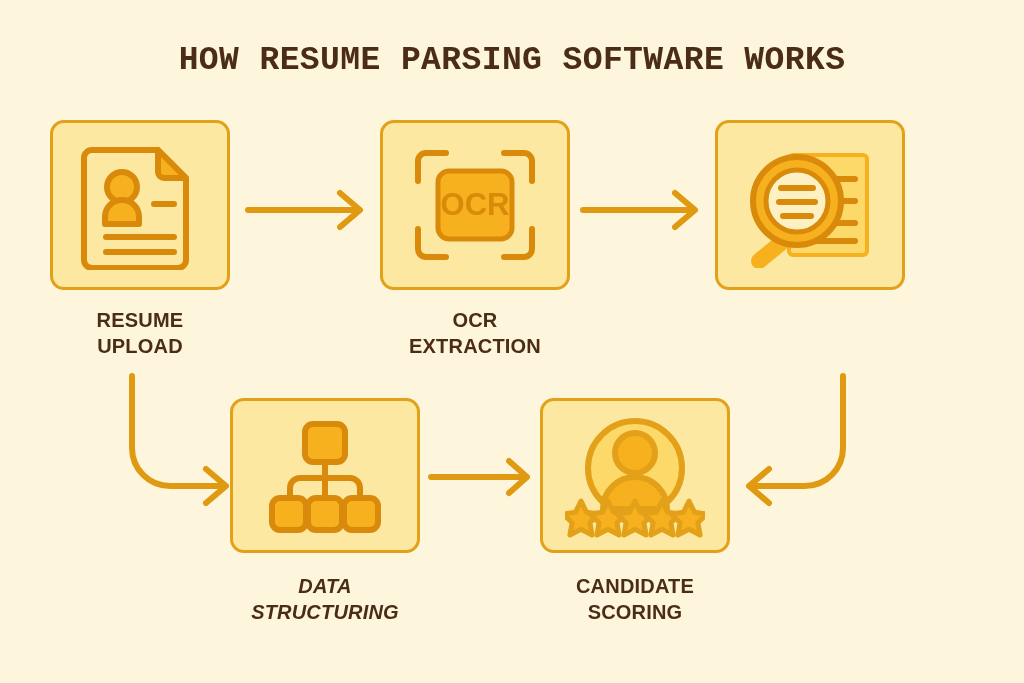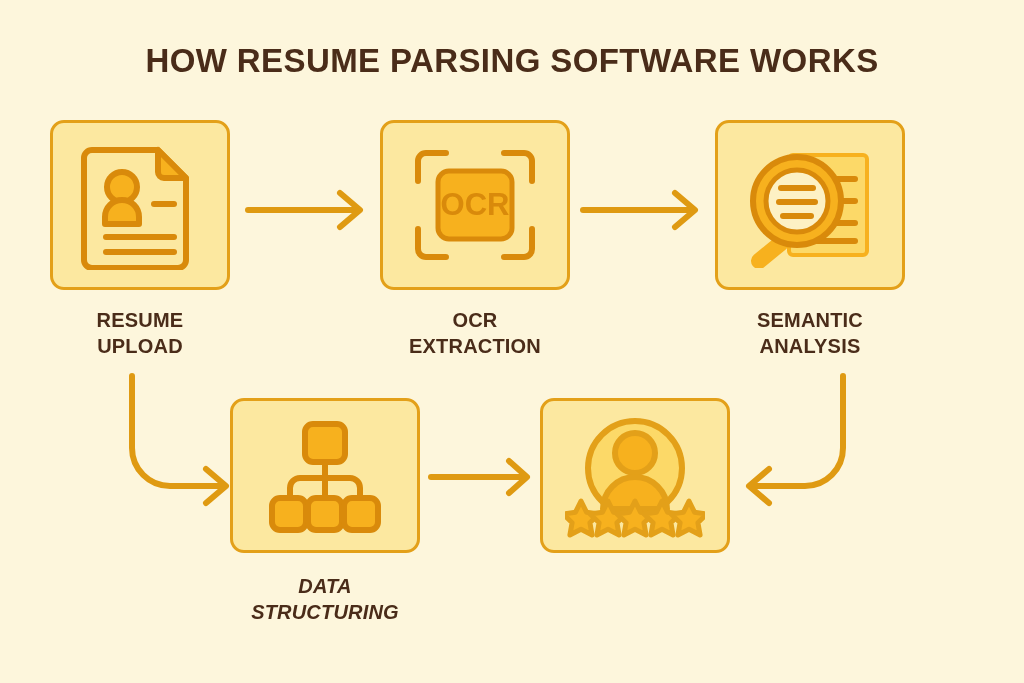--- a/index.html
+++ b/index.html
@@ -23,21 +23,21 @@
   #page-title {
     position: absolute;
     top: 42px;
     left: 0;
     width: 1024px;
     text-align: center;
     font-size: 33px;
     font-weight: bold;
     letter-spacing: 0.4px;
     color: #4a2c19;
-    font-family: Liberation Sans, sans-serif;
+    font-family: Liberation Mono, monospace;
     text-transform: uppercase;
   }
   .step-box {
     position: absolute;
     box-sizing: border-box;
     background: #fce8a0;
     border: 3px solid #e3a019;
     border-radius: 14px;
     display: flex;
     align-items: center;
@@ -127,22 +127,20 @@
       <line x1="38" y1="100" x2="16" y2="118" stroke="#d98a0b" stroke-width="6" stroke-linecap="round" opacity="0.0"></line>
       <circle cx="54" cy="58" r="44" fill="#f7b11e" stroke="#d98a0b" stroke-width="6"></circle>
       <circle cx="54" cy="58" r="31" fill="#fdf1c4" stroke="#d98a0b" stroke-width="5"></circle>
       <g stroke="#d98a0b" stroke-width="6" stroke-linecap="round">
         <line x1="38" y1="45" x2="70" y2="45"></line>
         <line x1="36" y1="59" x2="72" y2="59"></line>
         <line x1="40" y1="73" x2="68" y2="73"></line>
       </g>
     </svg>
   </div>
-  <div class="step-label" id="label-semantic">SEMANTIC
-ANALYSIS</div>
 
   <div class="step-box" id="box-data-structuring">
     <svg width="130" height="120" viewBox="0 0 130 120">
       <g stroke="#d98a0b" stroke-width="6" fill="none" stroke-linecap="round" stroke-linejoin="round">
         <path d="M65 44 v18"></path>
         <path d="M30 86 v-14 a10 10 0 0 1 10 -10 h50 a10 10 0 0 1 10 10 v14"></path>
         <path d="M65 62 v24"></path>
       </g>
       <rect x="45" y="8" width="40" height="38" rx="8" fill="#f7b11e" stroke="#d98a0b" stroke-width="6"></rect>
       <rect x="12" y="82" width="34" height="32" rx="8" fill="#f7b11e" stroke="#d98a0b" stroke-width="6"></rect>
@@ -160,20 +158,22 @@
       <path d="M38 96 a32 32 0 0 1 64 0 z" fill="#f7b11e" stroke="#e3a019" stroke-width="6" stroke-linejoin="round"></path>
       <g fill="#f7b11e" stroke="#e3a019" stroke-width="5" stroke-linejoin="round">
         <path d="M16 88 l5.5 11.2 12.4 1.8 -9 8.7 2.2 12.3 -11.1 -5.8 -11.1 5.8 2.2 -12.3 -9 -8.7 12.4 -1.8 z"></path>
         <path d="M43 88 l5.5 11.2 12.4 1.8 -9 8.7 2.2 12.3 -11.1 -5.8 -11.1 5.8 2.2 -12.3 -9 -8.7 12.4 -1.8 z"></path>
         <path d="M70 88 l5.5 11.2 12.4 1.8 -9 8.7 2.2 12.3 -11.1 -5.8 -11.1 5.8 2.2 -12.3 -9 -8.7 12.4 -1.8 z"></path>
         <path d="M97 88 l5.5 11.2 12.4 1.8 -9 8.7 2.2 12.3 -11.1 -5.8 -11.1 5.8 2.2 -12.3 -9 -8.7 12.4 -1.8 z"></path>
         <path d="M124 88 l5.5 11.2 12.4 1.8 -9 8.7 2.2 12.3 -11.1 -5.8 -11.1 5.8 2.2 -12.3 -9 -8.7 12.4 -1.8 z"></path>
       </g>
     </svg>
   </div>
+  <div class="step-label" id="label-candidate-scoring">CANDIDATE
+SCORING</div>
 
   <div class="connector" id="arrow-1-2">
     <svg width="140" height="50" viewBox="0 0 140 50">
       <g stroke="#df9a12" stroke-width="6" fill="none" stroke-linecap="round" stroke-linejoin="round">
         <line x1="8" y1="25" x2="118" y2="25"></line>
         <polyline points="100,8 120,25 100,42"></polyline>
       </g>
     </svg>
   </div>
 

